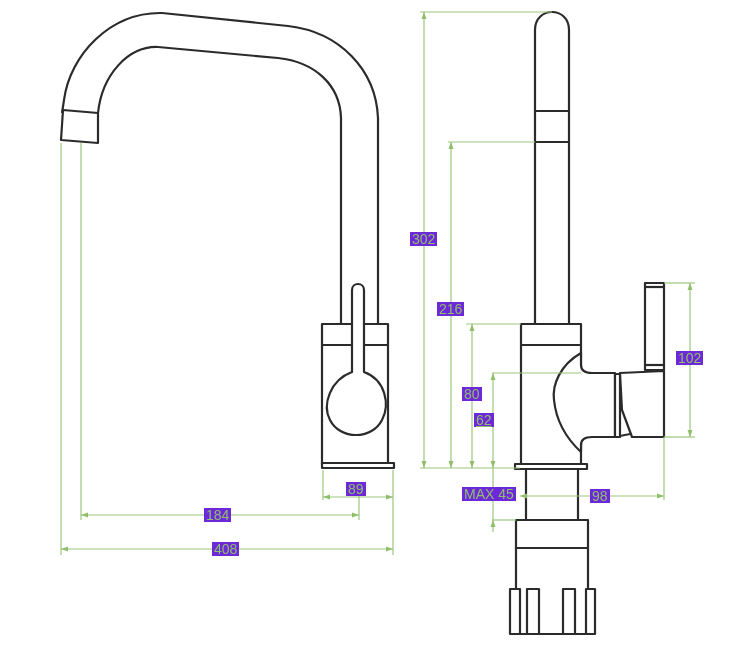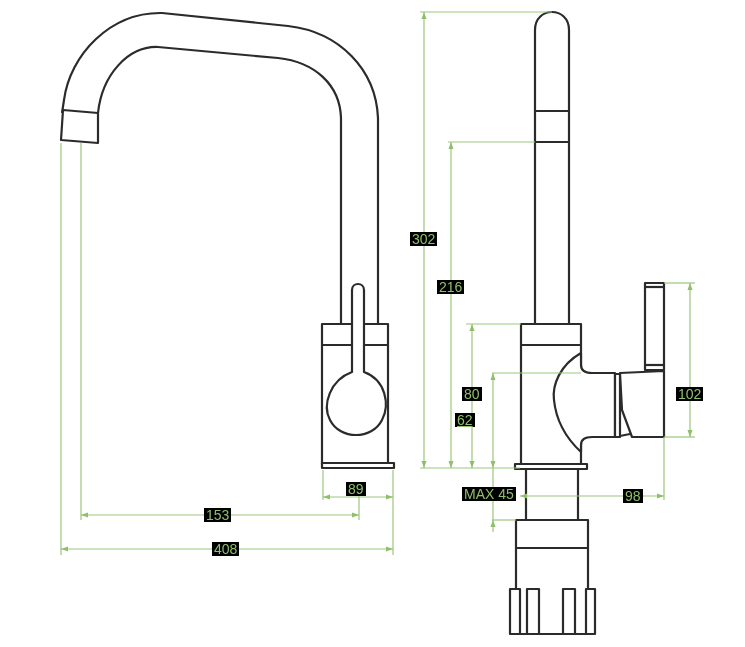--- a/index.html
+++ b/index.html
@@ -2,21 +2,21 @@
 <html><head>
   <meta charset="utf-8">
   <style>
     html, body { margin: 0; padding: 0; background: #ffffff; }
     body { width: 745px; height: 647px; overflow: hidden; position: relative; font-family: "Liberation Sans", sans-serif; }
     #drawing { position: absolute; left: 0; top: 0; width: 745px; height: 647px; }
     .outline { fill: none; stroke: #2b2b2b; stroke-width: 2.2; stroke-linejoin: round; }
     .outline-fill { fill: #ffffff; stroke: #2b2b2b; stroke-width: 2.2; stroke-linejoin: round; }
     .dim { fill: none; stroke: #9cc77e; stroke-width: 1.2; }
     .arrow { fill: #8fbf6a; stroke: none; }
-    .dim-label { position: absolute; color: #8fbf6a; font-family: "Liberation Sans", sans-serif; font-size: 14px; line-height: 14px; background: #000000; padding: 0 2px; white-space: nowrap; }
+    .dim-label { position: absolute; color: #8fbf6a; font-family: "Liberation Sans", sans-serif; font-size: 14px; line-height: 14px; background: #6d28d9; padding: 0 2px; white-space: nowrap; }
   </style>
 </head>
 <body>
 
 <svg id="drawing" viewBox="0 0 745 647" xmlns="http://www.w3.org/2000/svg">
 
   <g>
 
     <path class="outline" d="M62,113 L64,100 C70,55 110,12 162,13 L288,26 C340,32 376,70 378,118 L378,325"></path>
 
@@ -116,22 +116,22 @@
     <polygon class="arrow" points="690,283 687.5,290 692.5,290"></polygon>
     <polygon class="arrow" points="690,437 687.5,430 692.5,430"></polygon>
 
     <line class="dim" x1="520" y1="496" x2="664" y2="496"></line>
     <polygon class="arrow" points="520,496 527,493.5 527,498.5"></polygon>
     <polygon class="arrow" points="664,496 657,493.5 657,498.5"></polygon>
   </g>
 </svg>
 
 <span class="dim-label" style="left:346px; top:482px;">89</span>
-<span class="dim-label" style="left:204px; top:508px;">153</span>
+<span class="dim-label" style="left:204px; top:508px;">184</span>
 <span class="dim-label" style="left:212px; top:542px;">408</span>
 
 <span class="dim-label" style="left:410px; top:232px;">302</span>
-<span class="dim-label" style="left:437px; top:280px;">216</span>
+<span class="dim-label" style="left:437px; top:302px;">216</span>
 <span class="dim-label" style="left:462px; top:387px;">80</span>
-<span class="dim-label" style="left:455px; top:413px;text-decoration:underline;">62</span>
-<span class="dim-label" style="left:676px; top:351px;margin-top:36px;">102</span>
-<span class="dim-label" style="left:623px; top:489px;">98</span>
+<span class="dim-label" style="left:474px; top:413px;text-decoration:underline;">62</span>
+<span class="dim-label" style="left:676px; top:351px;">102</span>
+<span class="dim-label" style="left:590px; top:489px;">98</span>
 <span class="dim-label" style="left:462px; top:487px;">MAX 45</span>
 
 </body></html>

